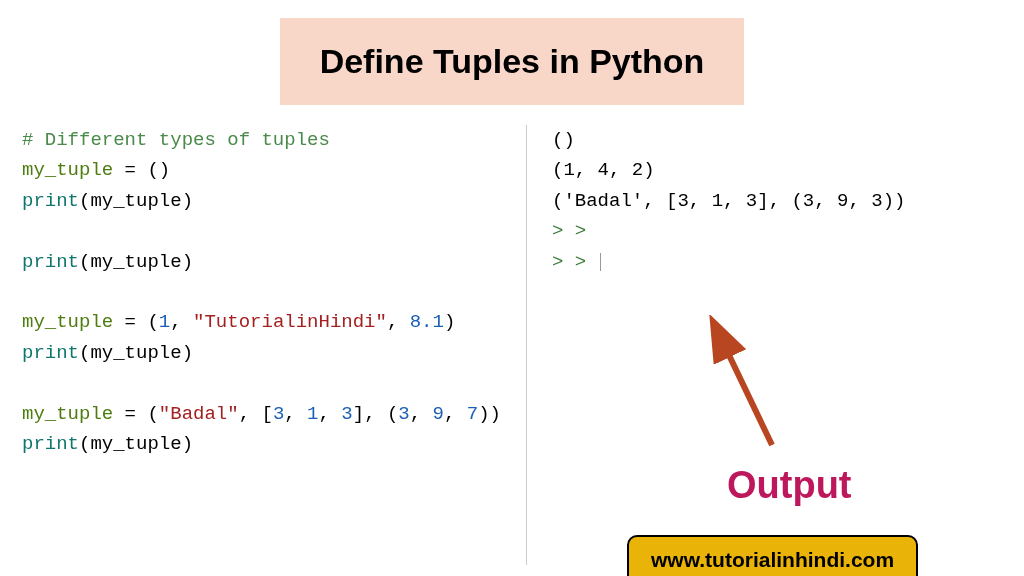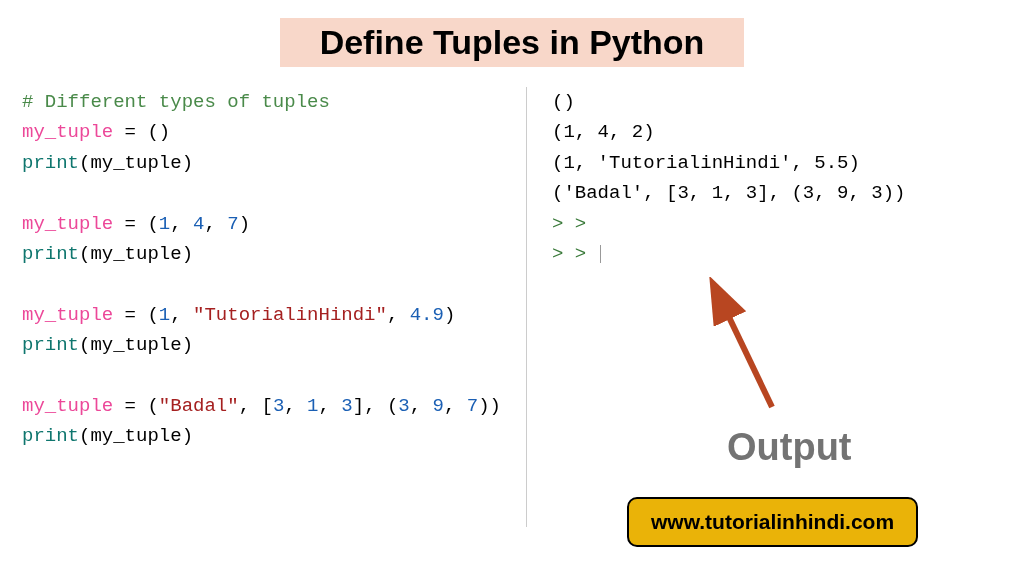--- a/index.html
+++ b/index.html
@@ -10,21 +10,21 @@
     body {
       width: 1024px;
       height: 576px;
       background: #ffffff;
       font-family: 'Consolas', 'Monaco', 'Courier New', monospace;
       position: relative;
       overflow: hidden;
     }
     .title-bar {
       background: #f8d7c9;
-      padding: 5px 40px;
+      padding: 24px 40px;
       margin: 18px auto 0 auto;
       width: fit-content;
       text-align: center;
     }
     .title-text {
       font-family: Arial, sans-serif;
       font-size: 34px;
       font-weight: bold;
       color: #000;
     }
@@ -54,21 +54,21 @@
     .code-line {
       white-space: pre;
       font-family: 'Consolas', 'Monaco', 'Courier New', monospace;
     }
     .comment { color: #4a8a4a; }
     .operator { color: #000; }
     .paren { color: #000; text-align: center; }
     .number { color: #1a5fb4; }
     .string { color: #a52020; }
     .func { color: #0f766e; }
-    .ident { color: #ec4899; }
+    .ident { color: #4d7c0f; }
     .bracket { color: #000; }
     
     .output-line {
       color: #000;
       white-space: pre;
     }
     .prompt { color: #3a7a3a; }
     .cursor {
       display: inline-block;
       width: 1px;
@@ -86,21 +86,21 @@
       width: 100px;
       height: 140px;
     }
     .output-label {
       position: absolute;
       top: 330px;
       left: 175px;
       font-family: Arial, sans-serif;
       font-size: 38px;
       font-weight: bold;
-      color: #737373;
+      color: #be185d;
     }
     .website-badge {
       position: absolute;
       top: 410px;
       left: 75px;
       border: 2px solid #000;
       border-radius: 10px;
       padding: 6px 22px;
       font-family: Arial, sans-serif;
       font-size: 21px;
@@ -119,36 +119,34 @@
   <div class="title-text">Define Tuples in Python</div>
 </div>
 
 <div class="content-area">
 
   <div class="code-panel">
     <div class="code-line"><span class="comment"># Different types of tuples</span></div>
     <div class="code-line"><span class="ident">my_tuple</span><span class="operator"> = ()</span></div>
     <div class="code-line"><span class="func">print</span><span class="paren">(my_tuple)</span></div>
     <div class="blank-line"></div>
-    <div class="code-line"><span class="ident">my_tuple</span><span class="operator"> = </span><span class="paren">(</span><span class="number">1</span><span class="paren">, </span><span class="number">4</span><span class="paren">, </span><span class="number">7</span><span class="paren">)</span></div>
     <div class="code-line"><span class="func">print</span><span class="paren">(my_tuple)</span></div>
     <div class="blank-line"></div>
-    <div class="code-line"><span class="ident">my_tuple</span><span class="operator"> = </span><span class="paren">(</span><span class="number">1</span><span class="paren">, </span><span class="string">"TutorialinHindi"</span><span class="paren">, </span><span class="number">4.9</span><span class="paren">)</span></div>
+    <div class="code-line"><span class="ident">my_tuple</span><span class="operator"> = </span><span class="paren">(</span><span class="number">1</span><span class="paren">, </span><span class="string">"TutorialinHindi"</span><span class="paren">, </span><span class="number">8.1</span><span class="paren">)</span></div>
     <div class="code-line"><span class="func">print</span><span class="paren">(my_tuple)</span></div>
     <div class="blank-line"></div>
     <div class="code-line"><span class="ident">my_tuple</span><span class="operator"> = </span><span class="paren">(</span><span class="string">"Badal"</span><span class="paren">, </span><span class="bracket">[</span><span class="number">3</span><span class="paren">, </span><span class="number">1</span><span class="paren">, </span><span class="number">3</span><span class="bracket">]</span><span class="paren">, (</span><span class="number">3</span><span class="paren">, </span><span class="number">9</span><span class="paren">, </span><span class="number">7</span><span class="paren">))</span></div>
     <div class="code-line"><span class="func">print</span><span class="paren">(my_tuple)</span></div>
   </div>
 
   <div class="divider"></div>
 
   <div class="output-panel">
     <div class="output-line">()</div>
     <div class="output-line">(1, 4, 2)</div>
-    <div class="output-line">(1, 'TutorialinHindi', 5.5)</div>
     <div class="output-line">('Badal', [3, 1, 3], (3, 9, 3))</div>
     <div class="output-line"><span class="prompt">&gt; &gt;</span></div>
     <div class="output-line"><span class="prompt">&gt; &gt;</span> <span class="cursor"></span></div>
 
     <div class="arrow-container">
       <svg class="arrow-svg" viewBox="0 0 100 140">
         <defs>
           <marker id="arrowhead" markerWidth="10" markerHeight="10" refX="5" refY="3" orient="auto">
             <polygon points="0 0, 8 3, 0 6" fill="#b84621"></polygon>
           </marker>

